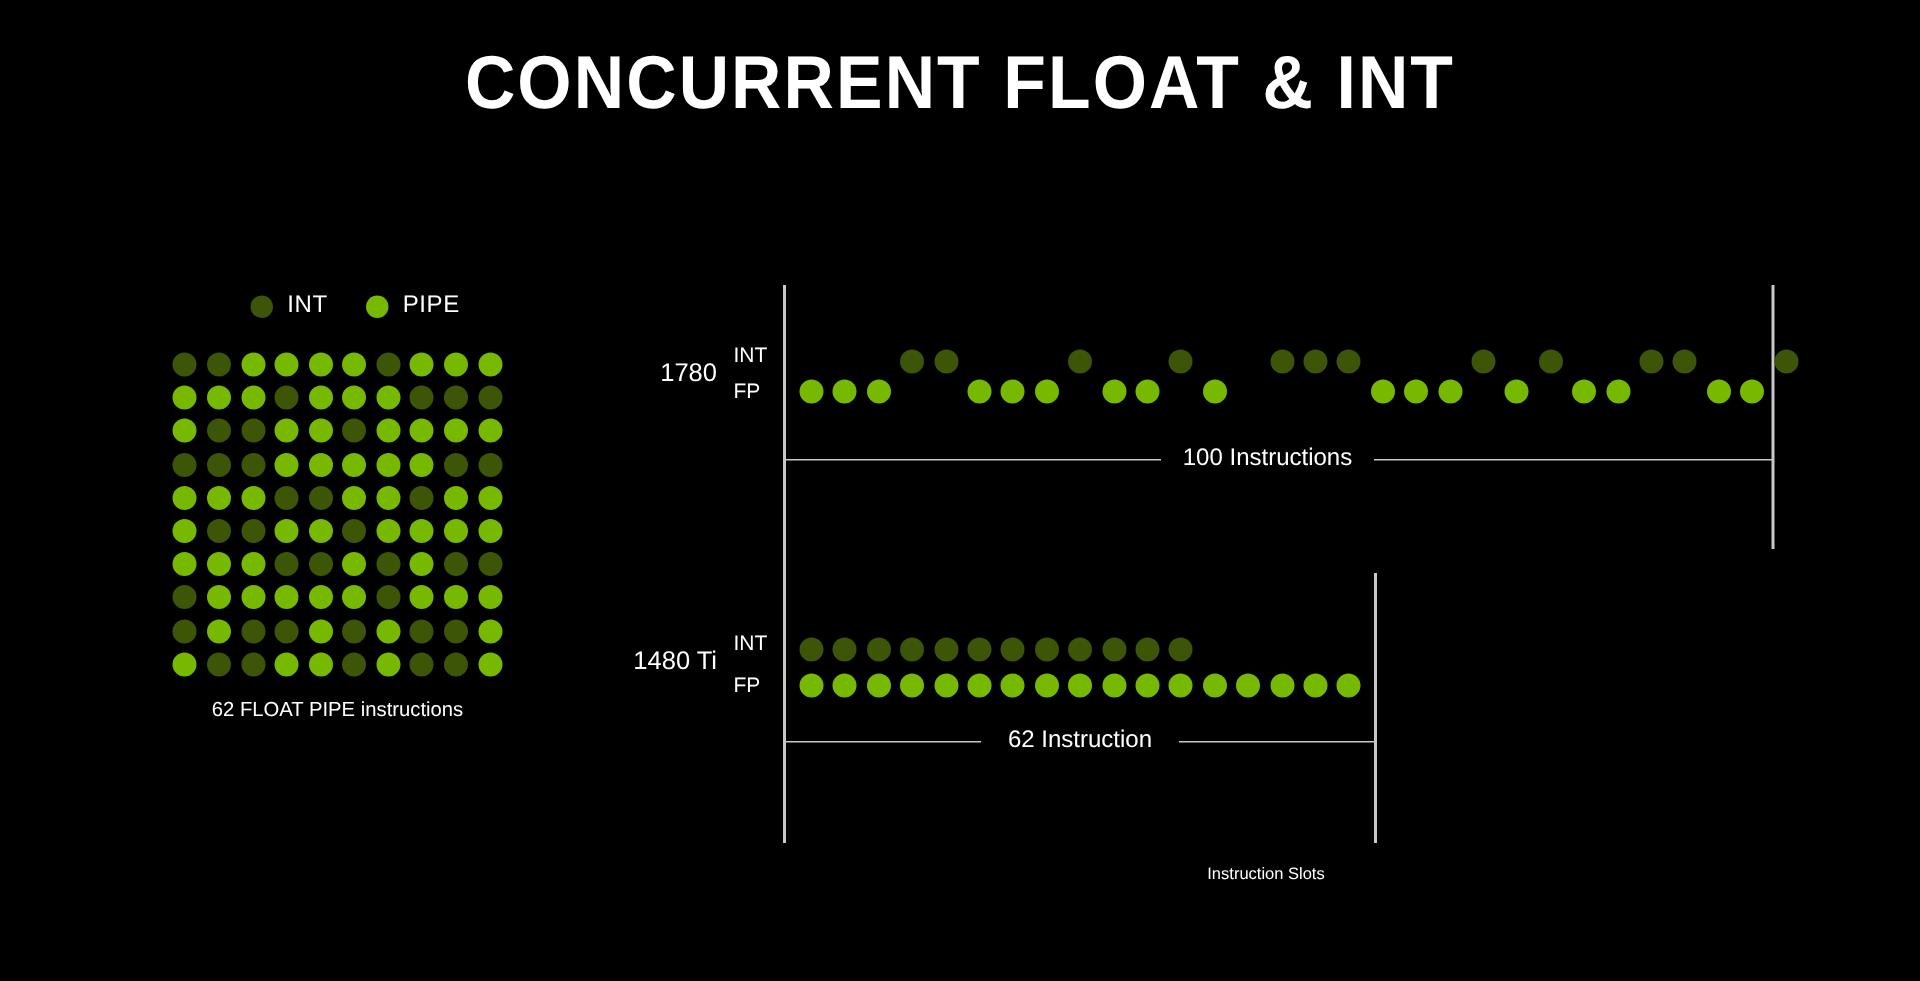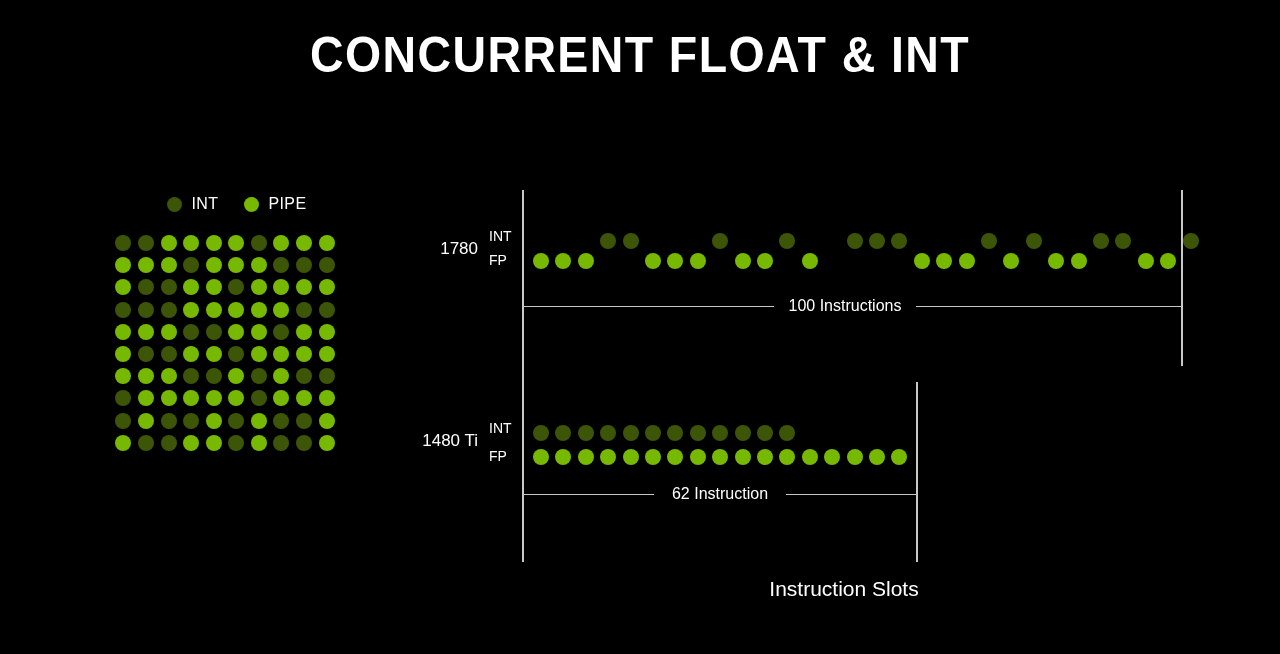--- a/index.html
+++ b/index.html
@@ -145,21 +145,21 @@
   .bracket-caption {
     position: absolute;
     font-size: 16px;
     color: #ffffff;
     white-space: nowrap;
     text-align: center;
   }
 
   #x-axis-title {
     position: absolute;
-    font-size: 21px;
+    font-size: 11px;
     color: #ffffff;
     white-space: nowrap;
     text-align: center;
   }
 </style>
 </head>
 <body>
 
 <div id="slide-title">CONCURRENT FLOAT &amp; INT</div>
 
@@ -474,20 +474,21 @@
       <div class="matrix-cell">
         <span class="matrix-dot" style="background: rgb(61, 85, 7);"></span>
       </div>
       <div class="matrix-cell">
         <span class="matrix-dot" style="background: rgb(118, 185, 0);"></span>
       </div>
     </div>
 
 
   <div id="game-subtitle">
+    <div>62 FLOAT PIPE instructions</div>
   </div>
 </div>
 
 <div id="chart-area">
 
   <div class="axis-line v-axis" style="left:522px; top:190px; height:372px;"></div>
 
   <div class="row-group-label" style="left:398px; top:239px; width:80px;">1780</div>
   <div class="pipe-label" style="left:489px; top:228px;">INT</div>
   <div class="pipe-label" style="left:489px; top:252px;">FP</div>

